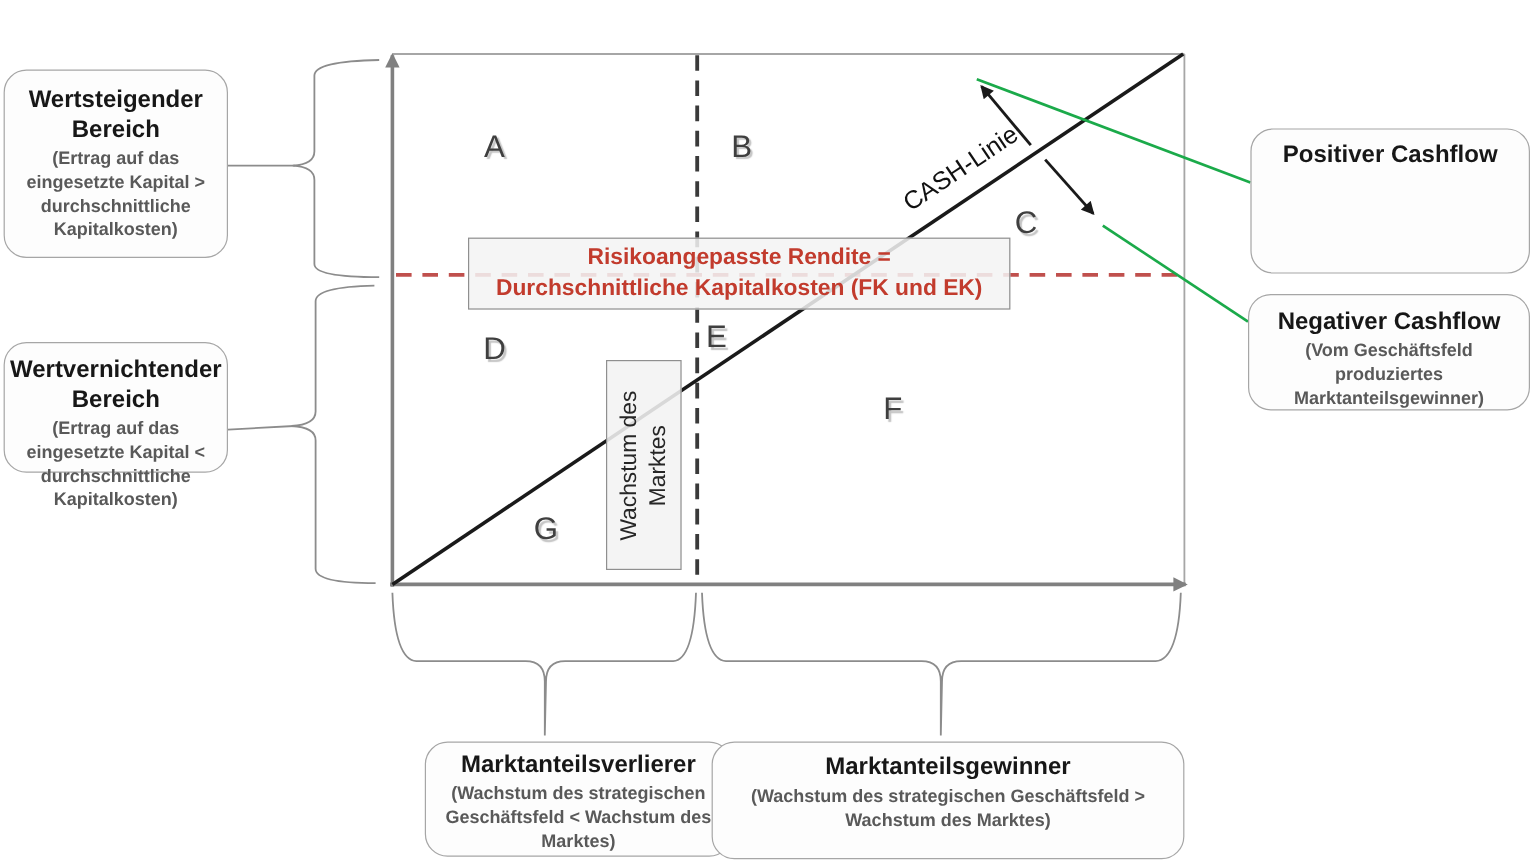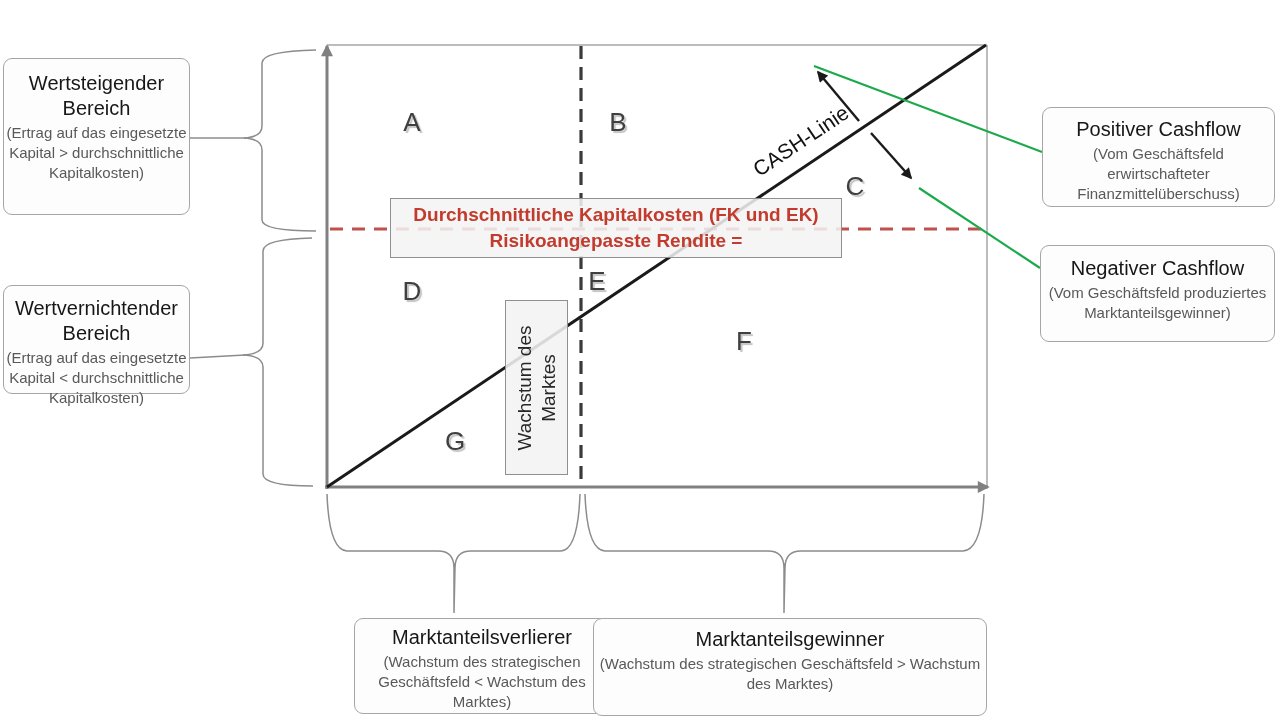--- a/index.html
+++ b/index.html
@@ -3,21 +3,21 @@
 <meta charset="utf-8">
 <style>
   html,body{margin:0;padding:0;background:#fff;}
   #canvas{
     position:relative;width:1280px;height:720px;overflow:hidden;background:#fff;
     font-family:"Liberation Sans","DejaVu Sans",sans-serif;color:#1a1a1a;
   }
   svg.layer{position:absolute;left:0;top:0;z-index:1;}
   .callout{
     position:absolute;box-sizing:border-box;background:#fdfdfd;border:1.4px solid #a6a6a6;
-    border-radius:9px;text-align:center;z-index:3;
+    border-radius:19px;text-align:center;z-index:3;font-weight:bold;
   }
   .callout .title{font-size:20px;line-height:1.25;color:#171717;}
   .callout .detail{font-size:15px;line-height:1.32;color:#595959;margin-top:2px;}
   .region-letter{
     position:absolute;z-index:2;font-size:26px;color:#3f3f3f;
     transform:translate(-50%,-50%);text-shadow:2px 2px 1px #c3c3c3;
   }
   #threshold-box{
     position:absolute;left:390px;top:198px;width:452px;height:60px;box-sizing:border-box;
     background:rgba(243,243,243,0.86);border:1.4px solid #8f8f8f;z-index:2;
@@ -84,43 +84,42 @@
   <div class="region-letter" style="left:618px;top:122px;">B</div>
   <div class="region-letter" style="left:855px;top:186px;">C</div>
   <div class="region-letter" style="left:412px;top:291px;">D</div>
   <div class="region-letter" style="left:597px;top:281px;">E</div>
   <div class="region-letter" style="left:744px;top:341px;">F</div>
   <div class="region-letter" style="left:455px;top:441px;">G</div>
 
   <div id="cash-line-label">CASH-Linie</div>
 
   <div id="threshold-box">
+    <div>Risikoangepasste Rendite =</div>
     <div>Durchschnittliche Kapitalkosten (FK und EK)</div>
-    <div>Risikoangepasste Rendite =</div>
   </div>
 
   <div id="market-growth-box">
     <div class="rot">
       <div>Wachstum des</div>
       <div>Marktes</div>
     </div>
   </div>
 
   <div class="callout" style="left:3px;top:58px;width:187px;height:157px;padding-top:12px;">
     <div class="title">Wertsteigender Bereich</div>
     <div class="detail">(Ertrag auf das eingesetzte Kapital &gt; durchschnittliche Kapitalkosten)</div>
   </div>
   <div class="callout" style="left:3px;top:285px;width:187px;height:109px;padding-top:10px;">
     <div class="title">Wertvernichtender Bereich</div>
     <div class="detail">(Ertrag auf das eingesetzte Kapital &lt; durchschnittliche Kapitalkosten)</div>
   </div>
 
-  <div class="callout" style="left:1042px;top:107px;width:233px;height:100px;padding-top:9px;">
+  <div class="callout" style="left:1042px;top:107px;width:233px;height:121px;padding-top:9px;">
     <div class="title">Positiver Cashflow</div>
-    <div class="detail">(Vom Geschäftsfeld erwirtschafteter Finanzmittelüberschuss)</div>
   </div>
   <div class="callout" style="left:1040px;top:245px;width:235px;height:97px;padding-top:10px;">
     <div class="title">Negativer Cashflow</div>
     <div class="detail">(Vom Geschäftsfeld produziertes Marktanteilsgewinner)</div>
   </div>
 
   <div class="callout" style="left:354px;top:618px;width:256px;height:96px;padding-top:6px;">
     <div class="title">Marktanteilsverlierer</div>
     <div class="detail">(Wachstum des strategischen Geschäftsfeld &lt; Wachstum des Marktes)</div>
   </div>

